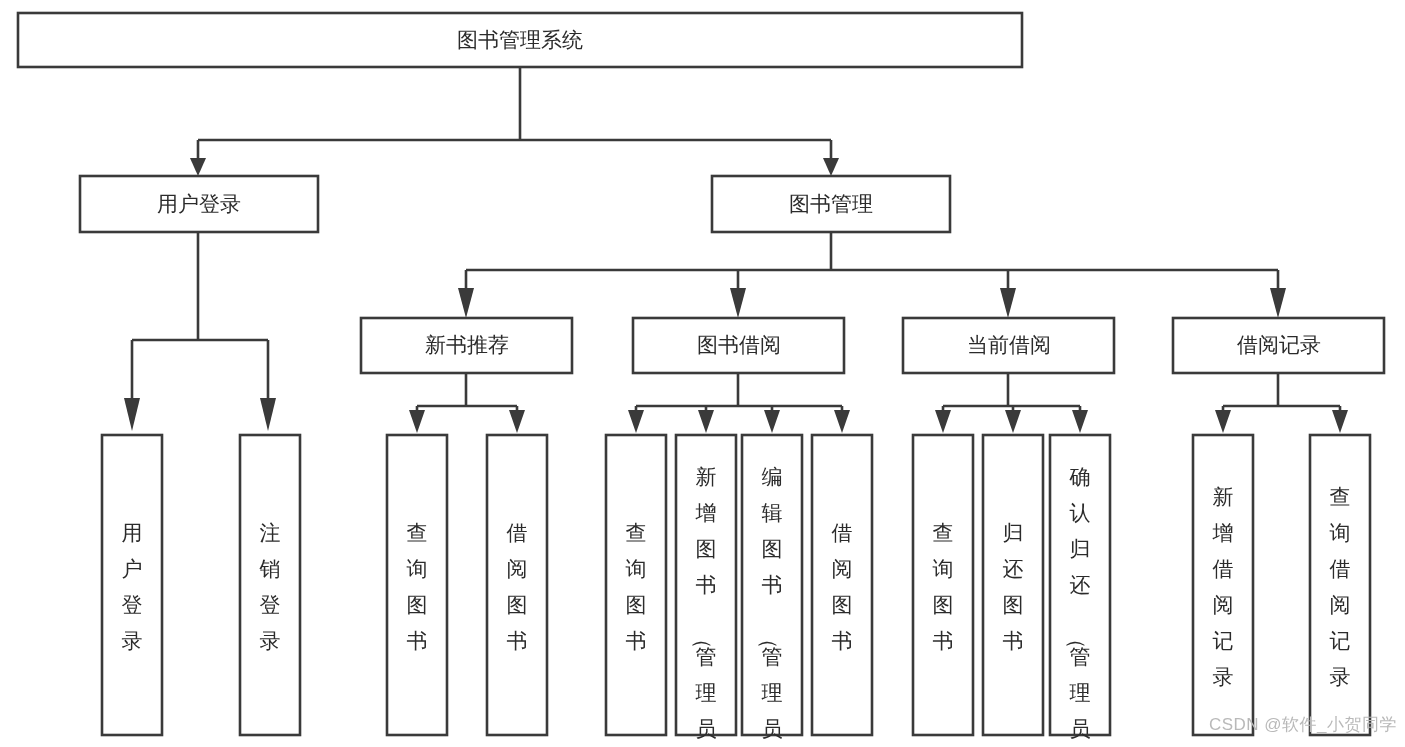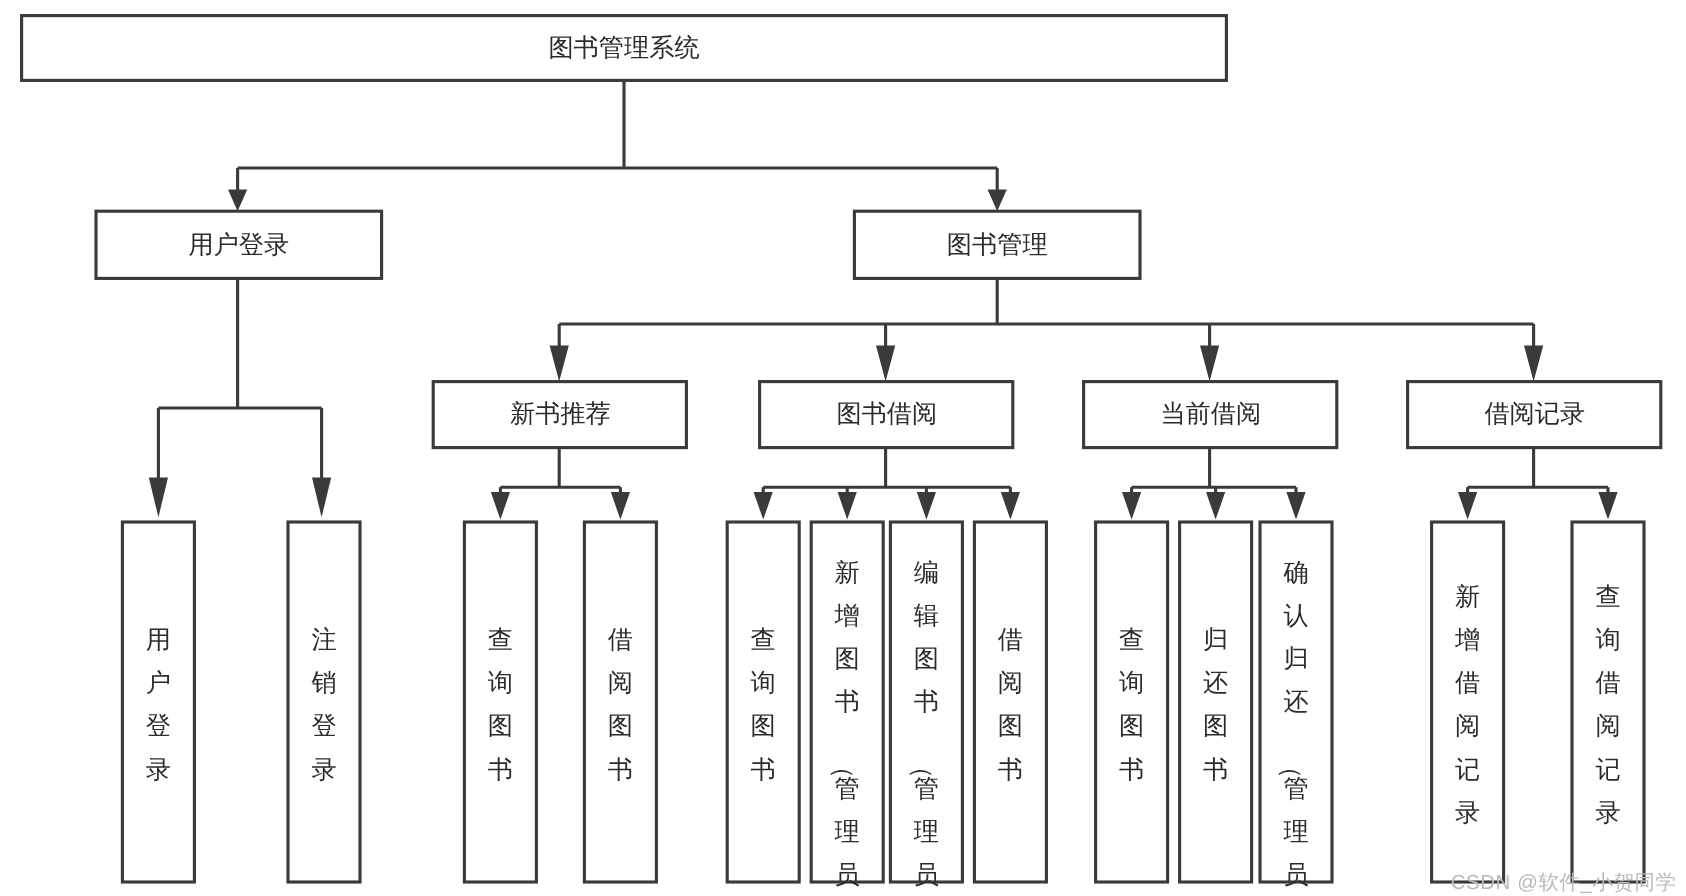--- a/index.html
+++ b/index.html
@@ -18,21 +18,21 @@
     text-anchor:middle;
     dominant-baseline:middle;
   }
   .vlbl{
     fill:#2b2b2b;
     font-family:"Liberation Sans","DejaVu Sans",sans-serif;
     font-size:21px;
     text-anchor:middle;
   }
   .watermark{
-    position:absolute;right:8px;bottom:0;
+    position:absolute;right:8px;bottom:11px;
     color:#b9b9b9;font-size:17px;white-space:nowrap;
     font-family:"Liberation Sans","DejaVu Sans",sans-serif;
     letter-spacing:.5px;
   }
 </style>
 </head>
 <body>
 
 <svg id="diagram" viewBox="0 0 1405 747" xmlns="http://www.w3.org/2000/svg">
 

